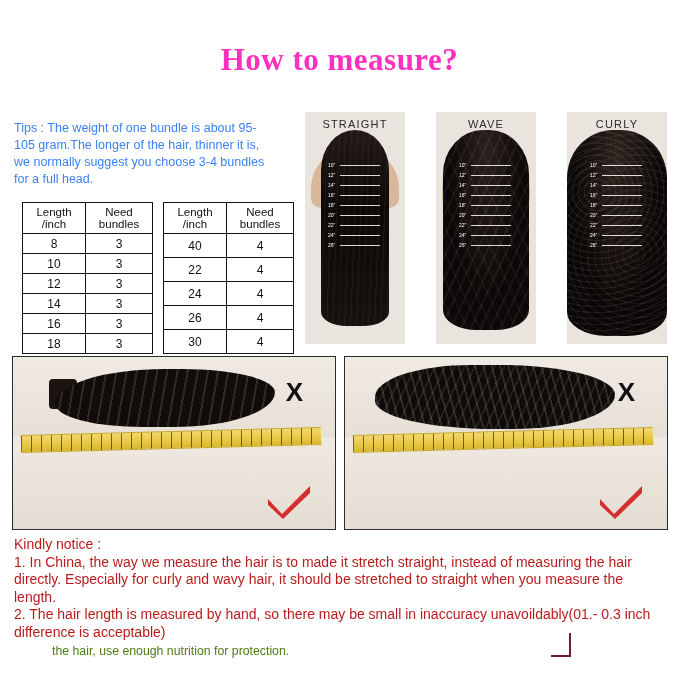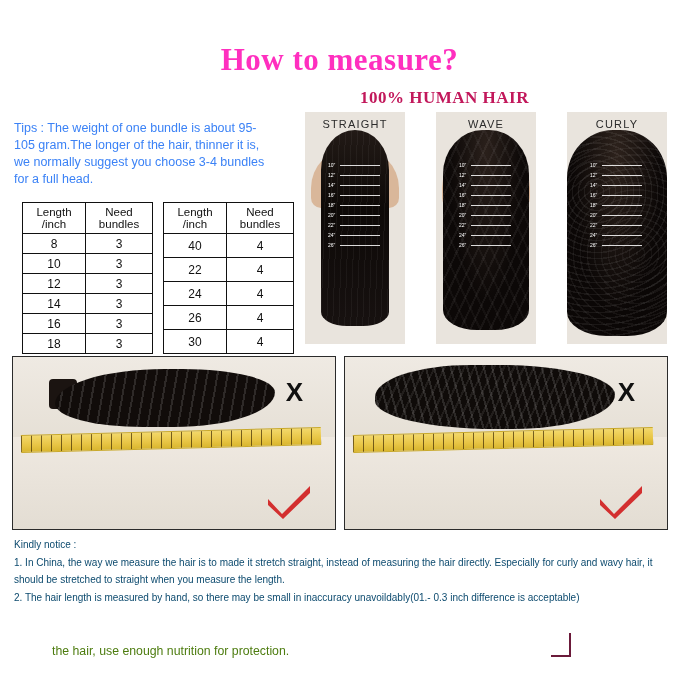--- a/index.html
+++ b/index.html
@@ -301,23 +301,23 @@
     right: 22px; bottom: 10px;
     width: 48px; height: 36px;
   }
 
   
   .notice {
     position: absolute;
     left: 14px;
     top: 536px;
     width: 648px;
-    font-size: 10px;
+    font-size: 14px;
     line-height: 17.5px;
-    color: #0c4a6e;
+    color: #b91c1c;
   }
   .notice p { margin: 0; }
   .last-line {
     position: absolute;
     left: 52px;
     top: 644px;
     font-size: 12.3px;
     color: #4d7c0f;
   }
   .corner {
@@ -329,21 +329,20 @@
     border-right: 2px solid #6b1a3a;
     border-bottom: 2px solid #6b1a3a;
   }
 </style>
 </head>
 <body>
 
 <div class="page">
 
   <div class="title">How to measure?</div>
-  <div class="subtitle">100% HUMAN HAIR</div>
 
   <div class="tips">Tips : The weight of one bundle is about 95- 105 gram.The longer of the hair, thinner it is, we normally suggest you choose 3-4 bundles for a full head.</div>
 
   <div class="tables">
     <table class="sizetbl">
       <thead>
         <tr>
           <th class="col-len">Length /inch</th>
           <th class="col-bun">Need bundles</th>
         </tr>

